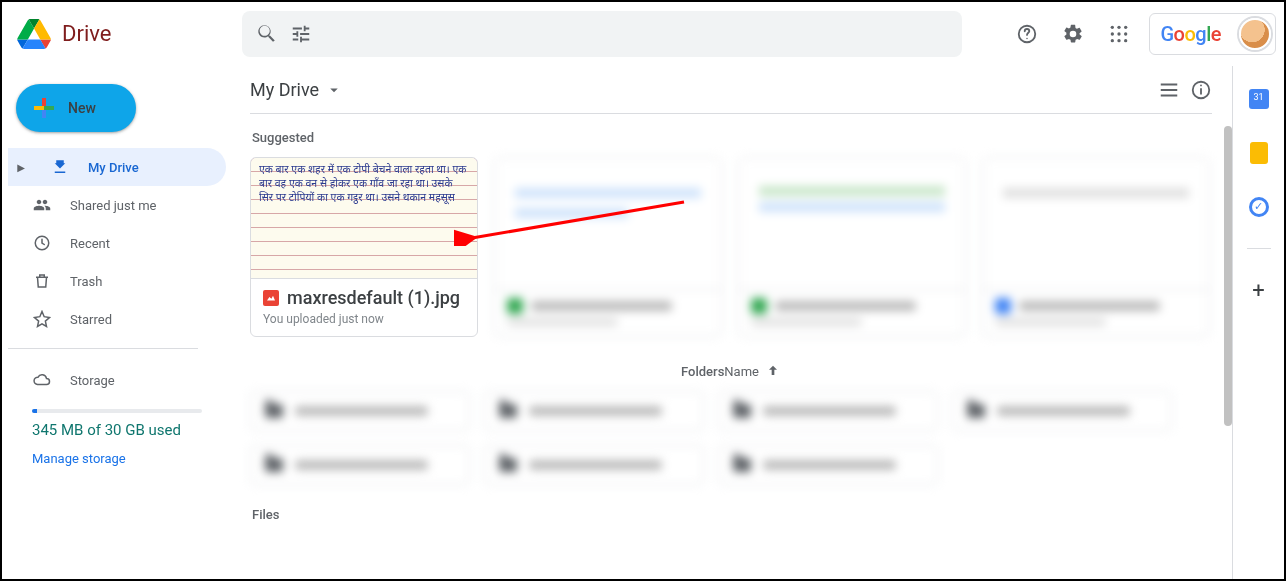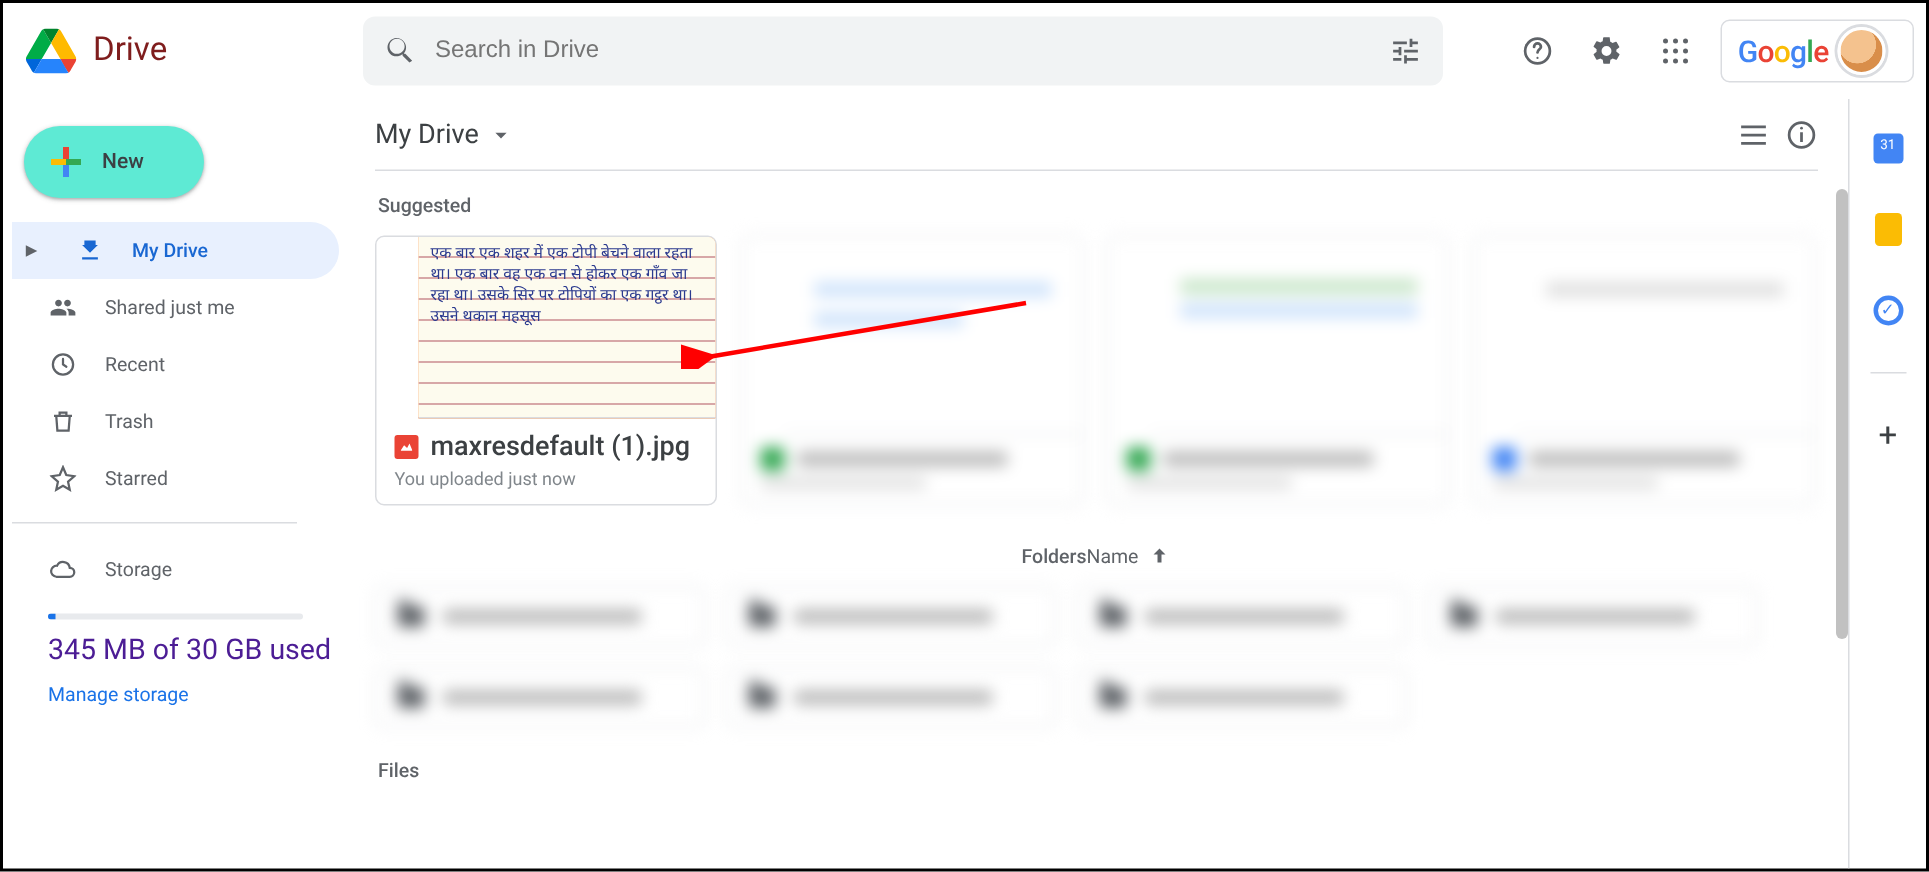--- a/index.html
+++ b/index.html
@@ -8,61 +8,61 @@
   
   .header { height: 64px; display: flex; align-items: center; padding: 0 8px 0 12px; border-bottom: 1px solid #fff; gap: 8px; }
   .logo-wrap { display: flex; align-items: center; gap: 8px; width: 220px; }
   .drive-logo { width: 40px; height: 40px; display: flex; align-items: center; justify-content: center; }
   .logo-text { font-size: 22px; color: #7f1d1d; }
   .search-bar { flex: 1; max-width: 720px; height: 46px; background: #f1f3f4; border-radius: 8px; display: flex; align-items: center; padding: 0 14px; gap: 12px; }
   .search-bar input { border: none; background: transparent; outline: none; font-size: 16px; flex: 1; color: #5f6368; }
   .search-icon, .tune-icon { color: #5f6368; display:flex; align-items:center; }
   .header-right { display: flex; align-items: center; gap: 6px; margin-left: auto; }
   .hicon { width: 40px; height: 40px; border-radius: 50%; display: flex; align-items: center; justify-content: center; color: #5f6368; cursor: pointer; }
-  .google-pill { border: 1px solid #dadce0; border-radius: 6px; display:flex; align-items:center; padding:4px 18px 4px 10px; gap:6px; margin-left:4px;text-align:right; }
+  .google-pill { border: 1px solid #dadce0; border-radius: 6px; display:flex; align-items:center; padding:4px 4px 4px 10px; gap:18px; margin-left:4px;text-align:right; }
   .google-word { font-size: 20px; font-weight: 500; letter-spacing: -0.5px; }
   .google-word span:nth-child(1){color:#4285f4;} .google-word span:nth-child(2){color:#ea4335;} .google-word span:nth-child(3){color:#fbbc05;} .google-word span:nth-child(4){color:#4285f4;} .google-word span:nth-child(5){color:#34a853;} .google-word span:nth-child(6){color:#ea4335;}
   .avatar { width:32px; height:32px; border-radius:50%; background: radial-gradient(circle at 40% 35%, #f4c28e 0 50%, #d98e4a 51% 100%); border:2px solid #fff; box-shadow:0 0 0 2px #dadce0; }
 
   
   .app-body { display:flex; height: calc(100% - 64px); }
 
   
   .sidebar { width: 232px; padding: 8px 8px 8px 6px; display:flex; flex-direction:column; }
-  .new-btn { width: 120px; height: 48px; border-radius: 24px; box-shadow: 0 1px 2px rgba(60,64,67,.3), 0 1px 3px 1px rgba(60,64,67,.15); display:flex; align-items:center; gap:12px; padding:0 22px 0 16px; font-size:14px; color:#3c4043; font-weight:500; background:#5eead4; margin: 10px 0 16px 8px; cursor:pointer; }
+  .new-btn { width: 120px; height: 48px; border-radius: 24px; box-shadow: 0 1px 2px rgba(60,64,67,.3), 0 1px 3px 1px rgba(60,64,67,.15); display:flex; align-items:center; gap:12px; padding:0 22px 0 16px; font-size:14px; color:#3c4043; font-weight:500; background:#0ea5e9; margin: 10px 0 16px 8px; cursor:pointer; }
   .plus-ico { width:24px; height:24px; position:relative; }
   .plus-ico::before, .plus-ico::after { content:''; position:absolute; background:#34a853; }
   .plus-ico::before { left:10px; top:2px; width:4px; height:20px; background: linear-gradient(#ea4335 50%, #4285f4 50%); }
   .plus-ico::after { top:10px; left:2px; height:4px; width:20px; background: linear-gradient(90deg,#fbbc05 50%, #34a853 50%); }
   .nav { display:flex; flex-direction:column; }
   .nav-item { height:38px; border-radius: 0 19px 19px 0; display:flex; align-items:center; gap:18px; padding-left:24px; cursor:pointer; color:#5f6368; font-size:13px; }
   .nav-item .ni-icon { width:20px; display:flex; align-items:center; justify-content:center; color:#5f6368; }
   .nav-item.active { background:#e8f0fe; color:#1967d2; font-weight:500; }
   .nav-item.active .ni-icon { color:#1967d2; }
   .nav-item.has-caret { padding-left:6px; }
   .caret { width:14px; display:flex; align-items:center; justify-content:center; color:#5f6368; font-size:10px; margin-right:4px; }
   .nav-divider { height:1px; background:#dadce0; margin:10px 0 12px 0; width: 190px; }
   .storage-bar { width:170px; height:4px; background:#e8eaed; border-radius:2px; margin:10px 0 8px 24px; position:relative; overflow:hidden; }
   .storage-bar::after{ content:''; position:absolute; left:0; top:0; bottom:0; width:3%; background:#1a73e8; }
-  .storage-text { padding-left:24px; font-size:19px; color:#4c1d95; margin-bottom:12px; }
+  .storage-text { padding-left:24px; font-size:15px; color:#0f766e; margin-bottom:12px; }
   .manage-link { padding-left:24px; font-size:13px; color:#1a73e8; cursor:pointer; }
 
   
   .main-wrap { flex:1; display:flex; }
   .main { flex:1; padding: 0 20px 0 16px; overflow:hidden; position:relative; }
   .breadcrumb-row { height:48px; display:flex; align-items:center; justify-content:space-between; border-bottom:1px solid #dadce0; }
   .breadcrumb { display:flex; align-items:center; gap:6px; font-size:18px; color:#3c4043; cursor:pointer; }
   .bc-caret { color:#5f6368; }
   .bc-right { display:flex; align-items:center; gap:10px; color:#5f6368; }
 
   .section-label { font-size:13px; color:#5f6368; margin:16px 0 12px 2px; font-weight:500; }
 
   .suggested-row { display:flex; gap:16px; }
   .card { width:228px; height:180px; border:1px solid #dadce0; border-radius:6px; background:#fff; overflow:hidden; display:flex; flex-direction:column; cursor:pointer; }
-  .card-thumb { flex:1; background:#f97316; border-bottom:1px solid #dadce0; position:relative;margin-left:28px; }
+  .card-thumb { flex:1; background:#701a75; border-bottom:1px solid #dadce0; position:relative; }
   .ruled-paper { position:absolute; inset:0; background:#fdfbee; overflow:hidden; padding:6px 8px; }
   .ruled-paper::before { content:''; position:absolute; inset:0; background: repeating-linear-gradient(#fdfbee, #fdfbee 13px, #d7a7a7 13px, #d7a7a7 14px); }
   .hindi { position:relative; font-size:10.5px; line-height:14px; color:#2b3a8f; font-family: 'Noto Sans Devanagari', sans-serif; }
   .card-info { padding:8px 12px 10px 12px; display:flex; flex-direction:column; gap:4px; }
   .card-title-row { display:flex; align-items:center; gap:8px; }
   .file-icon-img { width:16px; height:16px; background:#ea4335; border-radius:2px; display:flex; align-items:center; justify-content:center; }
   .file-icon-img::after { content:''; width:8px; height:6px; background:#fff; clip-path: polygon(0 100%, 30% 40%, 55% 70%, 75% 20%, 100% 100%); }
   .card-title { font-size:18px; color:#3c4043; font-weight:500; white-space:nowrap; overflow:hidden; text-overflow:ellipsis; }
   .card-sub { font-size:12px; color:#80868b; }
 
@@ -121,21 +121,20 @@
     </span>
     <span class="logo-text">Drive</span>
   </div>
 
   <div class="search-bar">
     <span class="search-icon">
       <svg width="22" height="22" viewBox="0 0 24 24" fill="#5f6368">
           <path d="M15.5 14h-.79l-.28-.27a6.471 6.471 0 001.57-5.18C15.43 5.01 12.42 2.27 8.87 2.53 5.3 2.79 2.53 5.82 2.53 9.39c0 3.59 2.91 6.5 6.5 6.5 1.61 0 3.09-.59 4.23-1.57l.27.28v.79l5 4.99L20.49 19l-4.99-5zm-6.5 0C6.46 14 4 11.54 4 8.5S6.46 3 9.5 3 15 5.46 15 8.5 12.54 14 9.5 14z"></path>
         </svg>
     </span>
-    <input type="text" placeholder="Search in Drive" style="">
     <span class="tune-icon">
       <svg width="22" height="22" viewBox="0 0 24 24" fill="#5f6368">
           <path d="M3 17v2h6v-2H3zM3 5v2h10V5H3zm10 16v-2h8v-2h-8v-2h-2v6h2zM7 9v2H3v2h4v2h2V9H7zm14 4v-2H11v2h10zm-6-4h2V7h4V5h-4V3h-2v6z"></path>
         </svg>
     </span>
   </div>
 
   <div class="header-right">
     <div class="hicon">
       <svg width="22" height="22" viewBox="0 0 24 24" fill="none" stroke="#5f6368" stroke-width="2">

